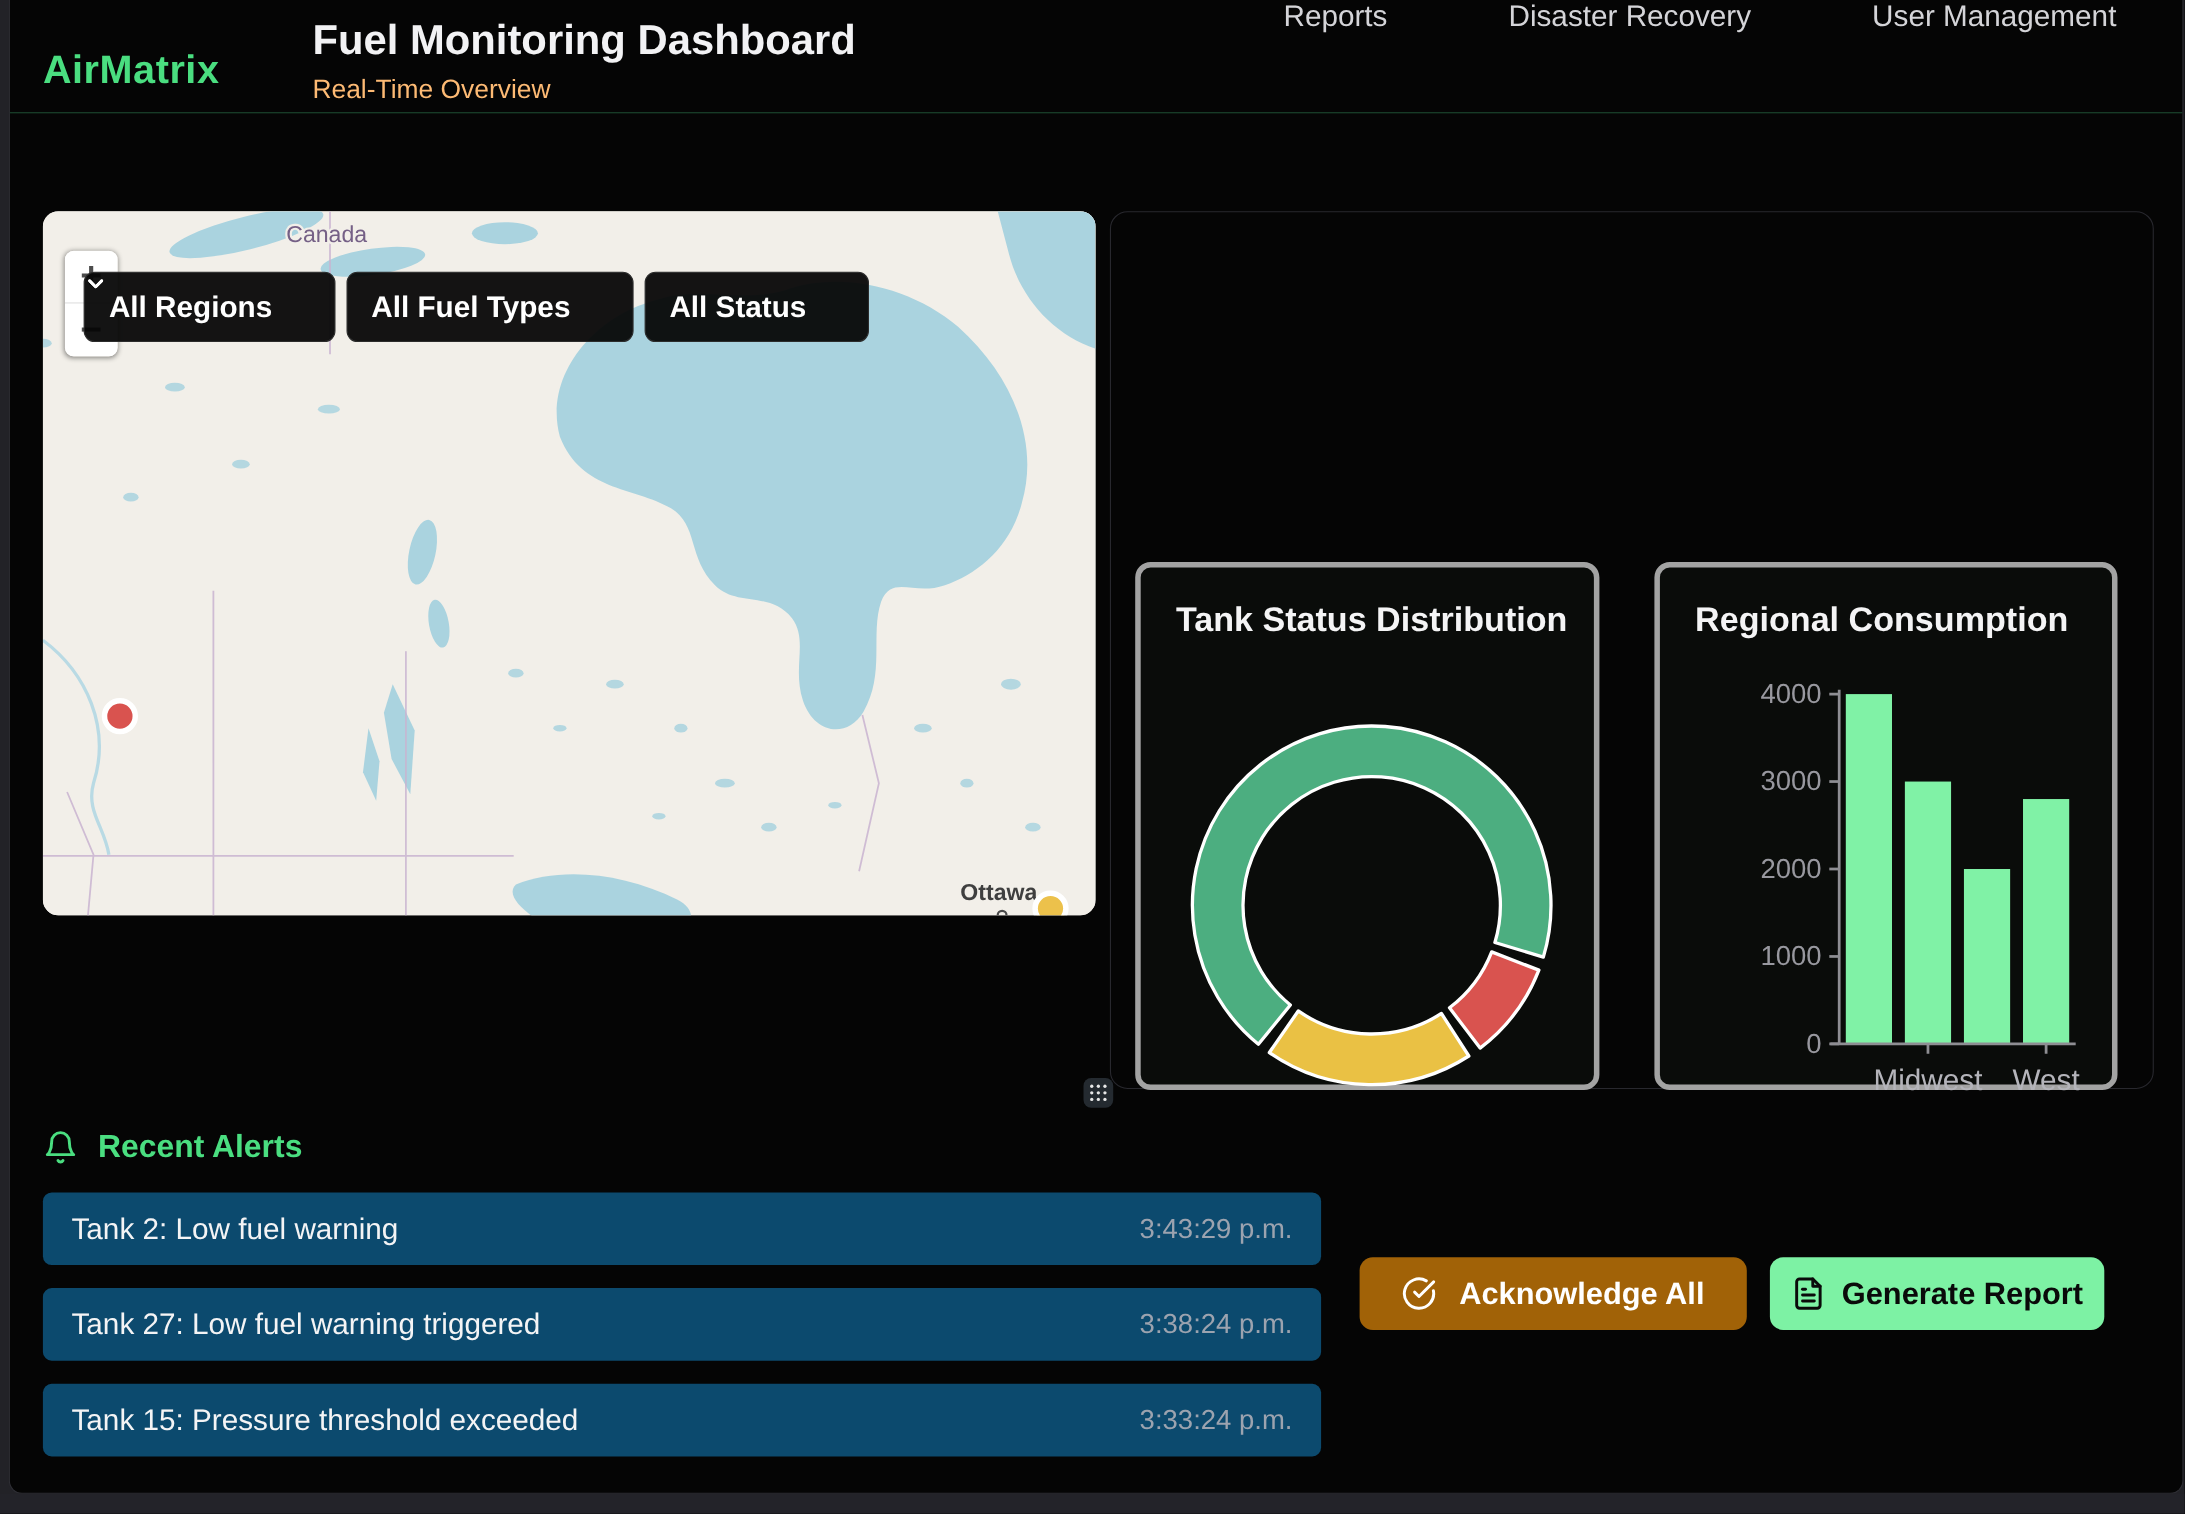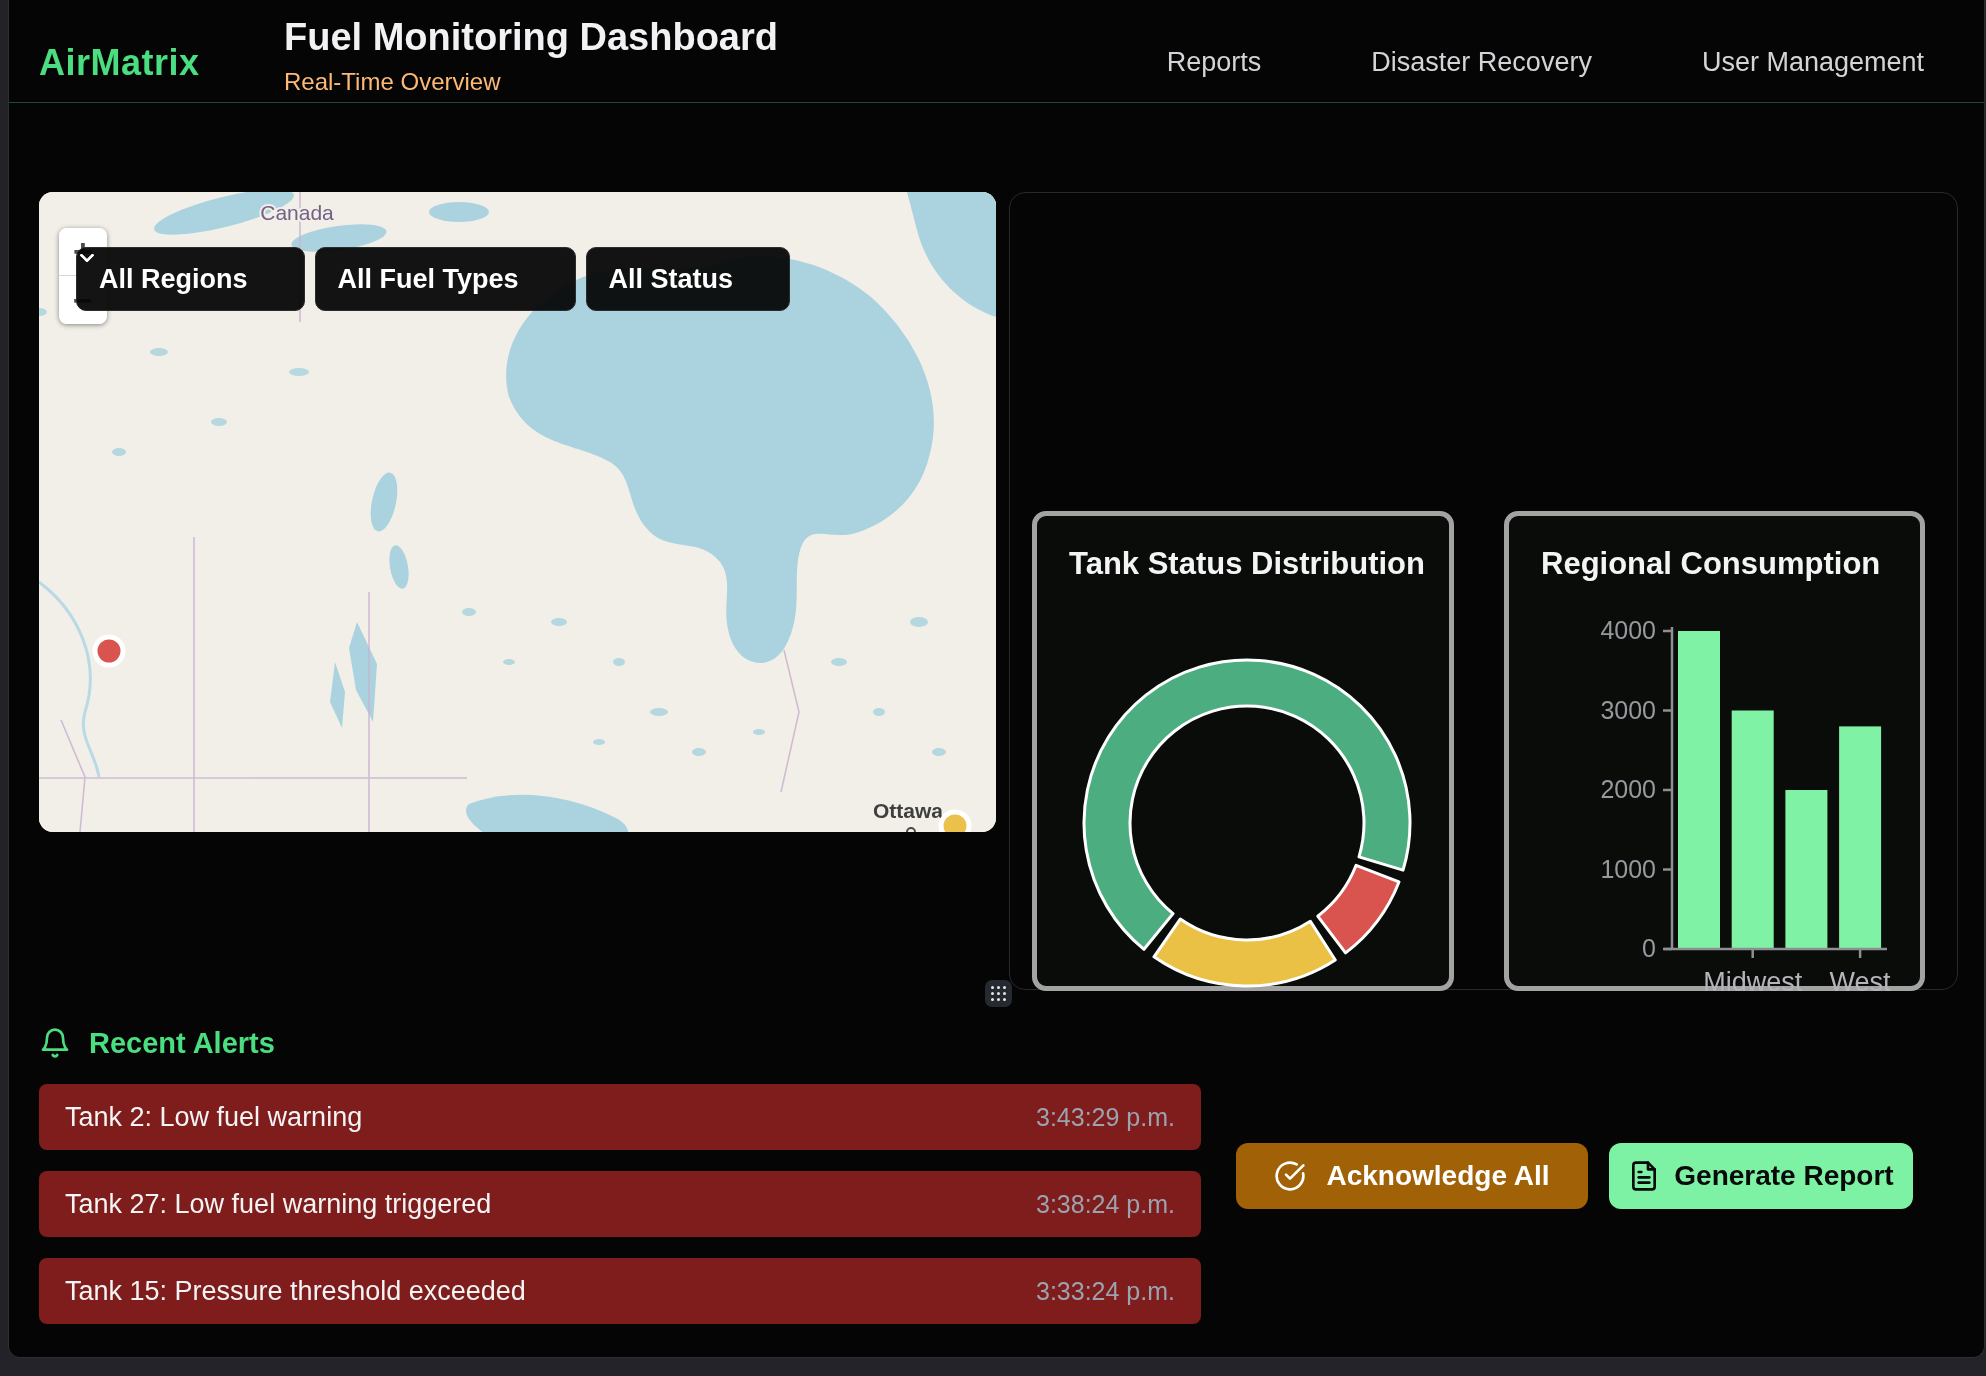--- a/index.html
+++ b/index.html
@@ -16,21 +16,21 @@
     box-sizing:border-box;
   }
   .bottom-strip{position:absolute;left:0;bottom:0;width:100%;height:18px;background:#232329;}
 
   
   .header{position:absolute;left:0;top:0;width:100%;height:103px;border-bottom:1px solid #1d4a31;display:flex;align-items:center;box-sizing:border-box;}
   .logo{position:absolute;left:30px;top:0;height:125px;display:flex;align-items:center;font-size:36px;font-weight:bold;color:#4ade80;letter-spacing:.5px;}
   .titleblock{position:absolute;left:275px;top:16px;}
   .title{font-size:38px;font-weight:bold;color:#f2f2f4;line-height:1.15;}
   .subtitle{font-size:24px;color:#fdba74;margin-top:8px;}
-  .nav{position:absolute;right:60px;top:0;height:125px;display:flex;align-items:center;gap:110px;}
+  .nav{position:absolute;right:60px;top:0;height:125px;display:flex;align-items:flex-start;gap:110px;}
   .nav-item{font-size:27px;color:#d4d4d8;cursor:pointer;}
 
   
   .map{position:absolute;left:30px;top:192px;width:957px;height:640px;border-radius:14px;overflow:hidden;background:#f2efe9;}
   .map svg{position:absolute;left:0;top:0;}
   .zoomctl{position:absolute;left:20px;top:36px;width:48px;border-radius:8px;overflow:hidden;box-shadow:0 1px 5px rgba(0,0,0,.45);z-index:2;}
   .zoombtn{width:48px;height:48px;background:#fff;color:#4c4c4c;font-size:34px;font-weight:bold;display:flex;align-items:center;justify-content:center;box-sizing:border-box;}
   .zoombtn.zin{border-bottom:1px solid #d7d7d7;}
   .filters{position:absolute;left:37px;top:55px;display:flex;gap:10px;z-index:3;}
   .filter{background:rgba(5,5,5,.94);border:1px solid #2c2c2c;border-radius:10px;color:#fff;font-size:27px;font-weight:bold;padding:0 22px;height:62px;display:flex;align-items:center;gap:34px;cursor:pointer;}
@@ -46,21 +46,21 @@
   .stat .val{font-size:46px;font-weight:bold;line-height:1.18;overflow-wrap:anywhere;}
 
   .chartcard{position:absolute;top:318px;height:480px;background:#0a0c0a;border:5px solid #a3a3a3;border-radius:14px;box-sizing:border-box;}
   .chartcard .ctitle{position:absolute;left:32px;top:30px;font-size:31px;font-weight:bold;color:#f4f4f5;}
   #donut-card{left:22px;width:422px;}
   #bar-card{left:494px;width:421px;}
 
   
   .alerts-head{position:absolute;left:30px;top:1022px;display:flex;align-items:center;gap:18px;height:42px;}
   .alerts-title{font-size:29px;font-weight:bold;color:#4ade80;}
-  .alert-row{position:absolute;left:30px;width:1162px;height:66px;background:#7f1d1d;border-radius:8px;display:flex;align-items:center;justify-content:space-between;padding:0 26px;box-sizing:border-box;}
+  .alert-row{position:absolute;left:30px;width:1162px;height:66px;background:#0c4a6e;border-radius:8px;display:flex;align-items:center;justify-content:space-between;padding:0 26px;box-sizing:border-box;}
   .alert-text{font-size:27px;color:#f4f4f5;}
   .alert-time{font-size:25px;color:#9ca3af;}
 
   
   .btn{position:absolute;top:1143px;height:66px;border-radius:12px;display:flex;align-items:center;justify-content:center;gap:20px;font-size:28px;font-weight:bold;cursor:pointer;border:none;}
   #ack-btn{left:1227px;width:352px;background:#a16207;color:#fff;}
   #gen-btn{left:1600px;width:304px;background:#7df2a4;color:#0a0a0a;gap:14px;}
 
   .maptext{font-family:"Liberation Sans",sans-serif;paint-order:stroke;stroke:#f2efe9;stroke-width:4px;}
 </style>

